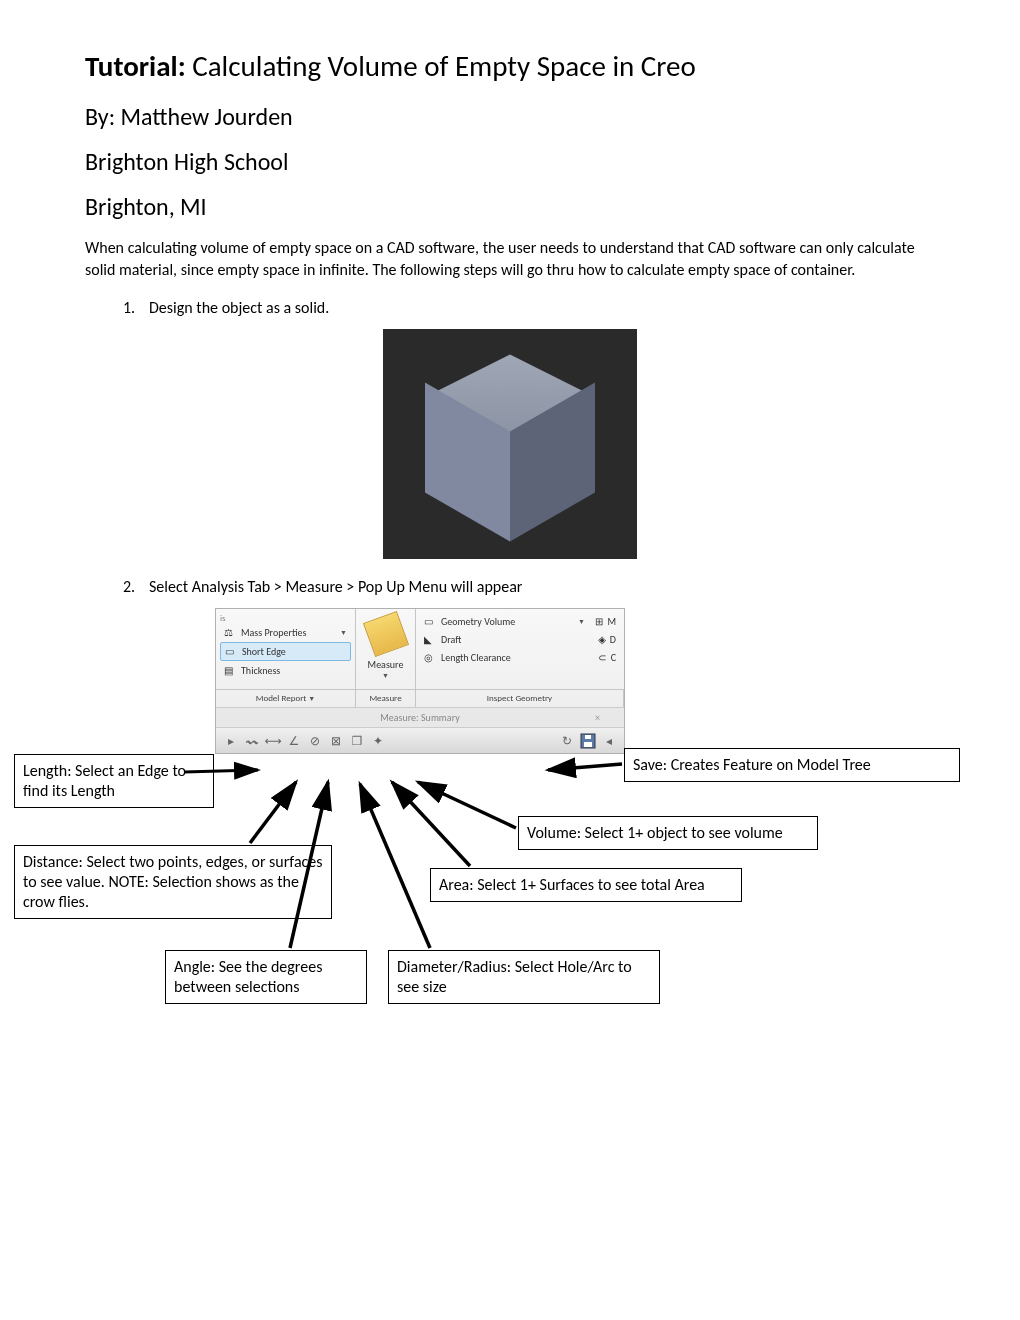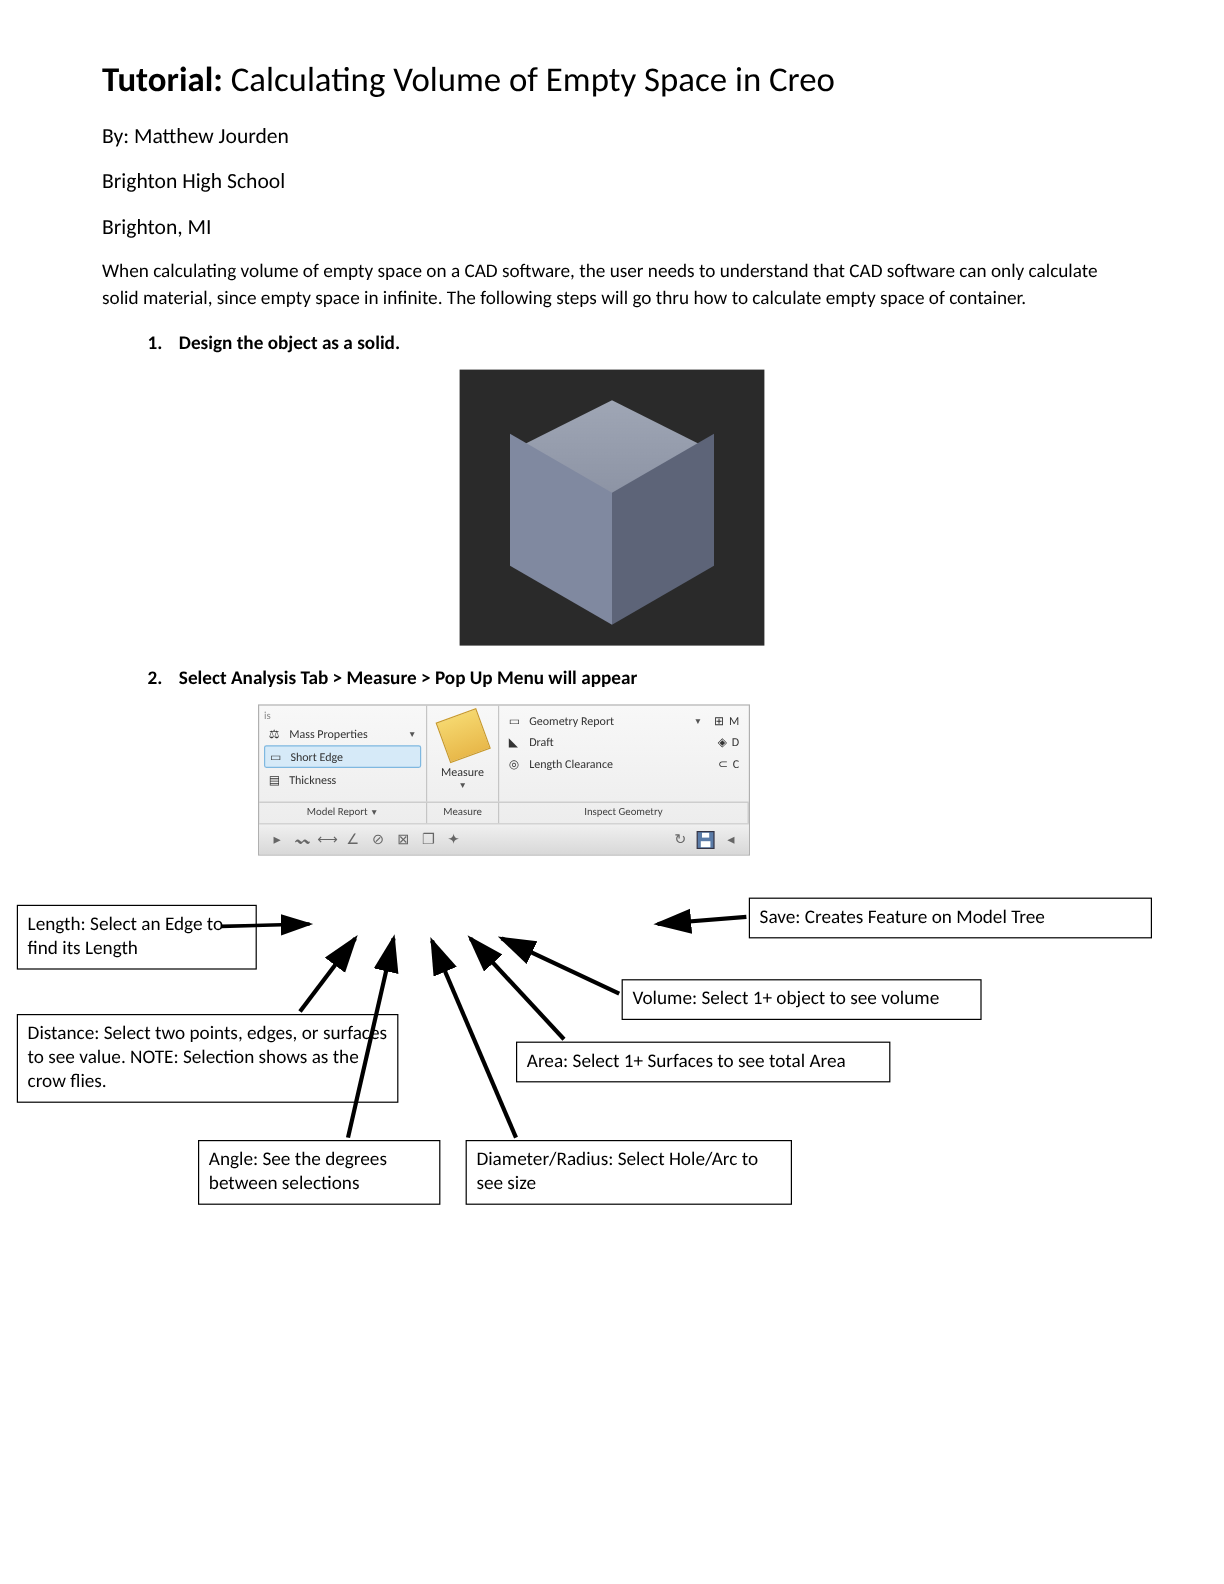--- a/index.html
+++ b/index.html
@@ -7,23 +7,23 @@
       width: 1020px;
       height: 1320px;
       background: white;
       font-family: Calibri, Arial, sans-serif;
       color: #000;
       padding: 48px 85px 0 85px;
       position: relative;
     }
     h1 { font-size: 29px; font-weight: normal; margin-bottom: 18px; }
     h1 .bold { font-weight: bold; text-align: right; }
-    .byline, .school, .city { font-size: 18px; margin-bottom: 16px; }
+    .byline, .school, .city { font-size: 24px; margin-bottom: 16px; }
     .intro { font-size: 16px; line-height: 1.35; margin-bottom: 18px; }
-    .step { font-size: 16px; margin-left: 38px; margin-bottom: 12px; font-weight: bold; }
+    .step { font-size: 16px; margin-left: 38px; margin-bottom: 12px; }
     .step-num { display: inline-block; width: 26px; }
     .cube-container {
       width: 254px;
       height: 230px;
       background: #2a2a2a;
       margin: 0 auto 18px auto;
       display: flex;
       align-items: center;
       justify-content: center;
     }
@@ -154,21 +154,21 @@
         </div>
       </div>
       <div class="panel panel-measure">
         <div class="measure-ico"></div>
         <div style="margin-top:6px">Measure</div>
         <div class="tri" style="margin:0 auto">▼</div>
       </div>
       <div class="panel panel-inspect" style="border-right:none">
         <div class="rbtn">
           <span class="ric">▭</span>
-          <span>Geometry Report</span>
+          <span>Geometry Volume</span>
           <span class="tri">▼</span>
           <span style="margin-left:6px">⊞</span>
           <span>M</span>
         </div>
         <div class="rbtn">
           <span class="ric">◣</span>
           <span>Draft</span>
           <span style="margin-left:auto">◈</span>
           <span>D</span>
         </div>
@@ -180,20 +180,24 @@
         </div>
       </div>
     </div>
     <div class="panel-footer">
       <div class="pf1">
         <span>Model Report</span>
         <span class="tri">▼</span>
       </div>
       <div class="pf2">Measure</div>
       <div class="pf3">Inspect Geometry</div>
+    </div>
+    <div class="summary-bar">
+      <span>Measure: Summary</span>
+      <span class="x">×</span>
     </div>
     <div class="toolbar">
       <span class="tico">▸</span>
       <span class="tico">〰</span>
       <span class="tico">⟷</span>
       <span class="tico">∠</span>
       <span class="tico">⊘</span>
       <span class="tico">⊠</span>
       <span class="tico">❐</span>
       <span class="tico">✦</span>

